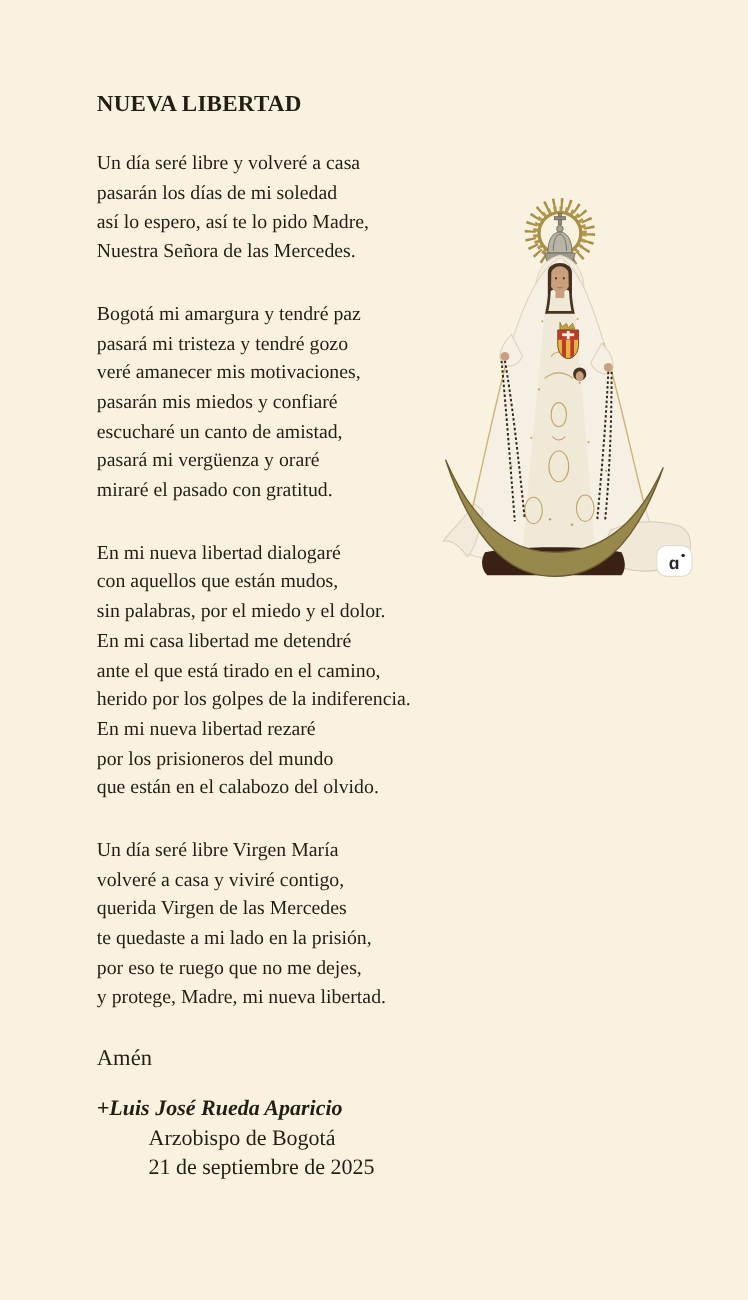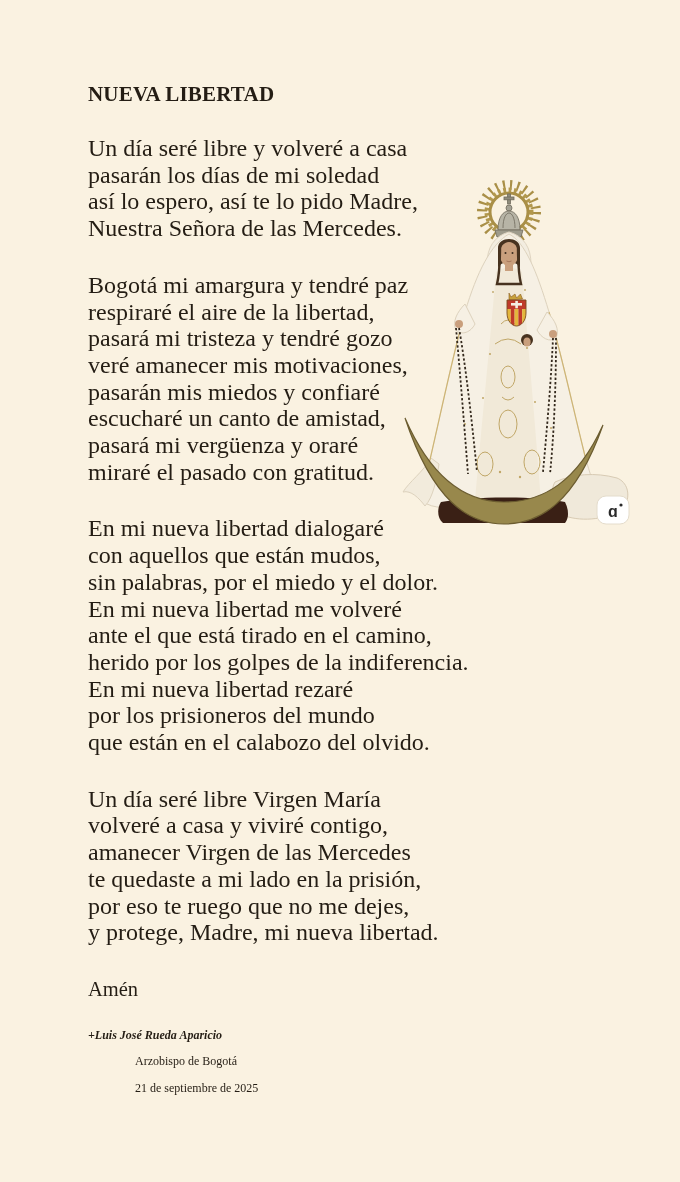--- a/index.html
+++ b/index.html
@@ -21,31 +21,31 @@
   .doc h1 {
     font-size: 21px;
     font-weight: bold;
     line-height: 20px;
     margin: 0 0 31px 0;
     letter-spacing: 0.2px;
     white-space: nowrap;
   }
   .stanza {
     margin: 0 0 30px 0;
-    font-size: 24px;
+    font-size: 18px;
     line-height: 26.7px;
   }
   .stanza .line { white-space: nowrap; }
   .amen {
     margin: 4px 0 19px 0;
     font-size: 20.5px;
     line-height: 26.7px;
   }
   .signature {
-    font-size: 12px;
+    font-size: 20px;
     line-height: 26.7px;
   }
   .signature .sig-name { font-weight: bold; font-style: italic; white-space: nowrap; }
   .signature .sig-line { white-space: nowrap; margin-left: 47px; }
 
   .statue-wrap {
     position: absolute;
     left: 395px; top: 172px;
     width: 270px; height: 355px;
   }
@@ -61,45 +61,44 @@
 
     <div class="stanza">
       <div class="line">Un día seré libre y volveré a casa</div>
       <div class="line">pasarán los días de mi soledad</div>
       <div class="line">así lo espero, así te lo pido Madre,</div>
       <div class="line">Nuestra Señora de las Mercedes.</div>
     </div>
 
     <div class="stanza">
       <div class="line">Bogotá mi amargura y tendré paz</div>
-      <div class="line">respiraré el aire de la libertad,</div>
       <div class="line">pasará mi tristeza y tendré gozo</div>
       <div class="line">veré amanecer mis motivaciones,</div>
       <div class="line">pasarán mis miedos y confiaré</div>
       <div class="line">escucharé un canto de amistad,</div>
       <div class="line">pasará mi vergüenza y oraré</div>
       <div class="line">miraré el pasado con gratitud.</div>
     </div>
 
     <div class="stanza">
       <div class="line">En mi nueva libertad dialogaré</div>
       <div class="line">con aquellos que están mudos,</div>
       <div class="line">sin palabras, por el miedo y el dolor.</div>
-      <div class="line">En mi nueva libertad me volveré</div>
+      <div class="line">En mi casa libertad me detendré</div>
       <div class="line">ante el que está tirado en el camino,</div>
       <div class="line">herido por los golpes de la indiferencia.</div>
       <div class="line">En mi nueva libertad rezaré</div>
       <div class="line">por los prisioneros del mundo</div>
       <div class="line">que están en el calabozo del olvido.</div>
     </div>
 
     <div class="stanza">
       <div class="line">Un día seré libre Virgen María</div>
       <div class="line">volveré a casa y viviré contigo,</div>
-      <div class="line">amanecer Virgen de las Mercedes</div>
+      <div class="line">querida Virgen de las Mercedes</div>
       <div class="line">te quedaste a mi lado en la prisión,</div>
       <div class="line">por eso te ruego que no me dejes,</div>
       <div class="line">y protege, Madre, mi nueva libertad.</div>
     </div>
 
     <div class="amen">Amén</div>
 
     <div class="signature">
       <div class="sig-name">+Luis José Rueda Aparicio</div>
       <div class="sig-line">Arzobispo de Bogotá</div>

